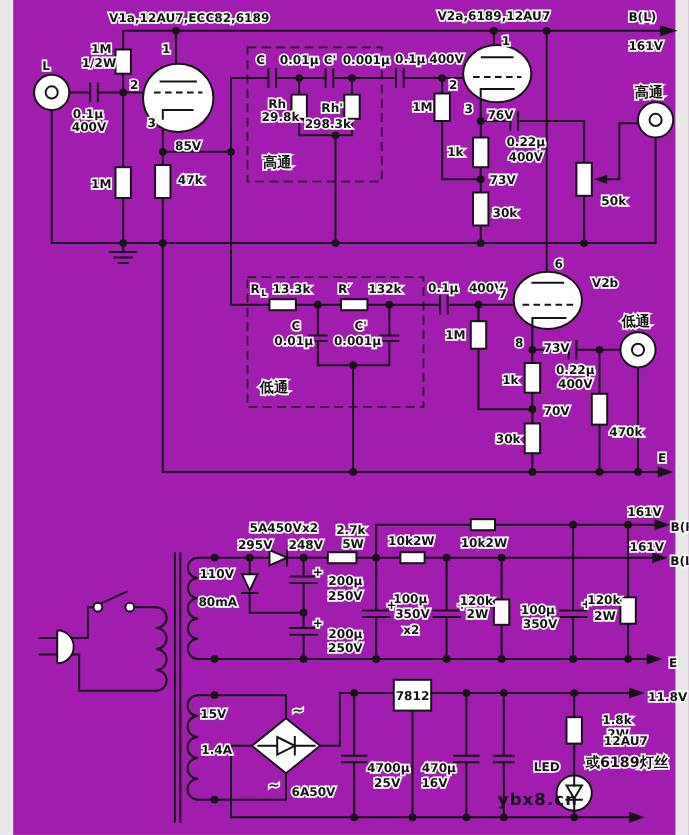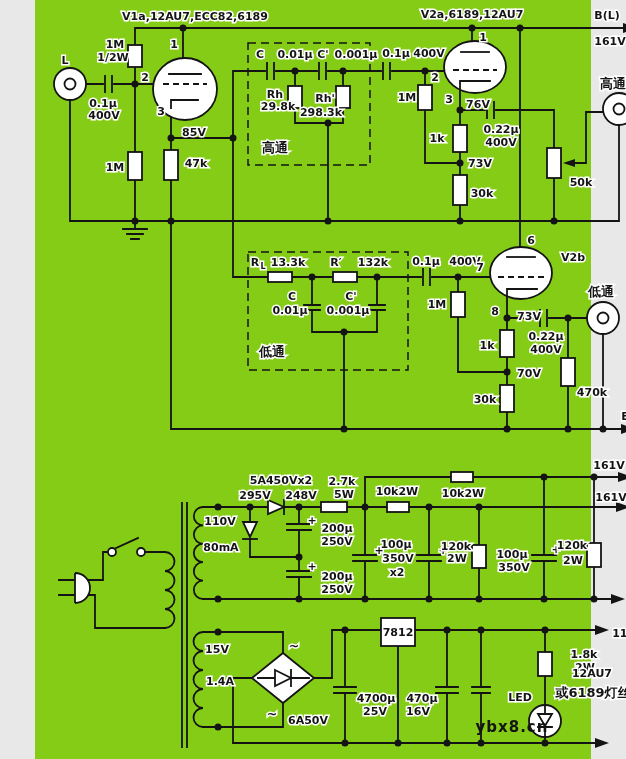--- a/index.html
+++ b/index.html
@@ -1,16 +1,16 @@
 <!DOCTYPE html>
 <html><head>
 <meta charset="utf-8">
 <style>
   html,body{margin:0;padding:0;background:#e8e8e8;}
-  #stage{width:556px;height:759px;background:#84cc16;position:relative;margin:0 auto;
+  #stage{width:602px;height:759px;background:#a21caf;position:relative;margin:0 auto;
          font-family:"DejaVu Sans",sans-serif;}
   svg{display:block;}
   .wire{stroke:#141414;stroke-width:1.8;fill:none;stroke-linecap:square;}
   .comp{stroke:#141414;stroke-width:1.8;fill:#ffffff;}
   .dash{stroke:#141414;stroke-width:1.5;fill:none;stroke-dasharray:8 5;}
   .griddash{stroke:#141414;stroke-width:1.8;fill:none;stroke-dasharray:6 4;}
   .dot{fill:#141414;stroke:none;}
   .lbl{font:bold 11px "DejaVu Sans",sans-serif;fill:#141414;text-anchor:middle;
        paint-order:stroke;stroke:#ffffff;stroke-width:3px;}
   .cjk{font-size:13px;}

